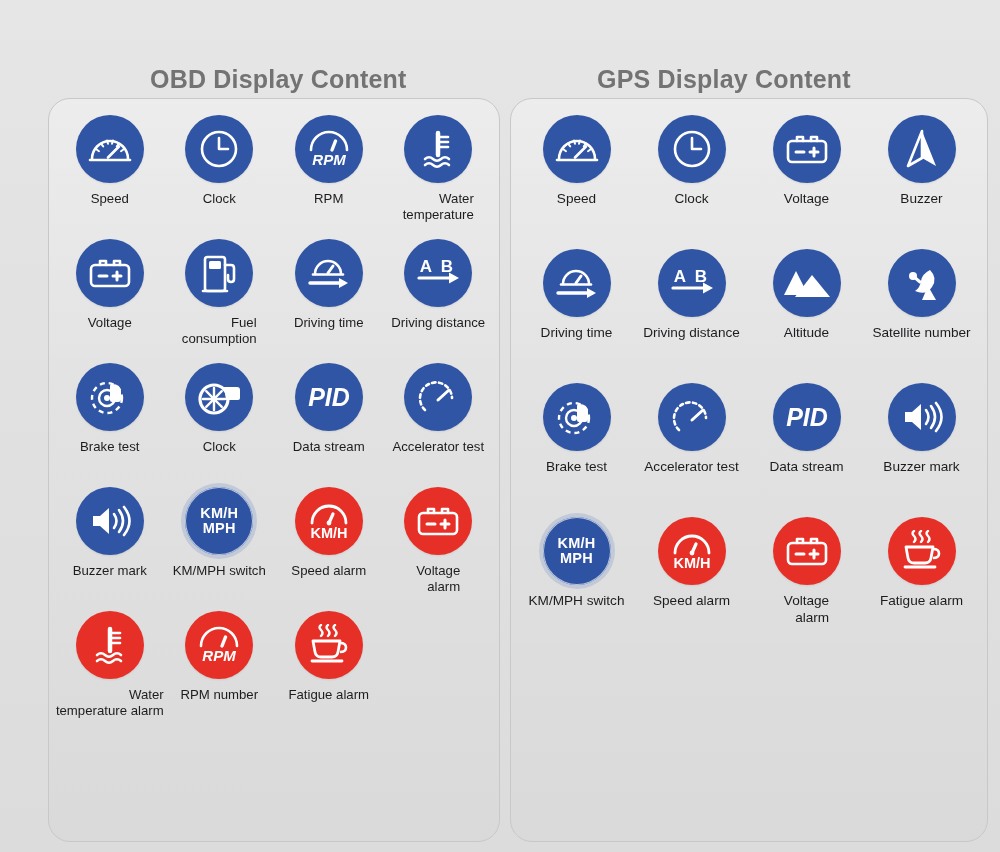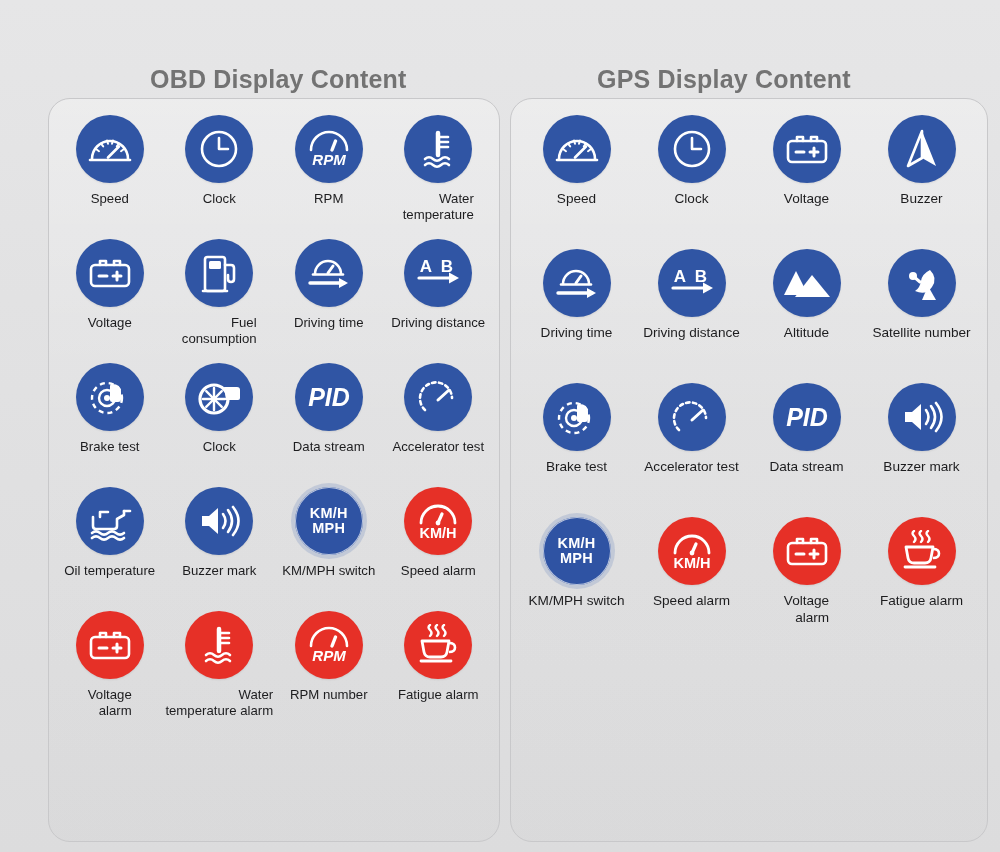--- a/index.html
+++ b/index.html
@@ -252,32 +252,20 @@
           <div class="badge">
             <svg width="44" height="42" viewBox="0 0 44 42">
       <path d="M9 34 A16 16 0 1 1 36 22" stroke="#fff" stroke-width="2.6" fill="none" stroke-linecap="round" stroke-dasharray="3.4 3.4"></path>
       <path d="M22 24 L33 14" stroke="#fff" stroke-width="3" stroke-linecap="round"></path>
     </svg>
           </div>
           <div class="caption">Accelerator test</div>
         </div>
         <div class="cell">
           <div class="badge">
-            <svg width="48" height="40" viewBox="0 0 48 40">
-      <path d="M7 16 L7 25 q0 3 3 3 L28 28 q3 0 3 -3 L31 18 L38 14 L38 10" stroke="#fff" fill="none" stroke-width="2.6" stroke-linecap="round" stroke-linejoin="round"></path>
-      <line x1="38" y1="10" x2="44" y2="10" stroke="#fff" fill="none" stroke-width="2.6" stroke-linecap="round" stroke-linejoin="round"></line>
-      <path d="M14 16 L14 11 L22 11" stroke="#fff" fill="none" stroke-width="2.6" stroke-linecap="round" stroke-linejoin="round"></path>
-      <path d="M6 32 q4 -3.2 8 0 t8 0 t8 0 t8 0" stroke="#fff" fill="none" stroke-width="2.6" stroke-linecap="round" stroke-linejoin="round"></path>
-      <path d="M6 37 q4 -3.2 8 0 t8 0 t8 0 t8 0" stroke="#fff" fill="none" stroke-width="2.6" stroke-linecap="round" stroke-linejoin="round"></path>
-    </svg>
-          </div>
-          <div class="caption">Oil temperature</div>
-        </div>
-        <div class="cell">
-          <div class="badge">
             <svg width="46" height="38" viewBox="0 0 46 38">
       <path d="M6 14 L13 14 L22 6 L22 32 L13 24 L6 24 Z" fill="#fff"></path>
       <path d="M27 12 q5 7 0 14" stroke="#fff" fill="none" stroke-width="2.6" stroke-linecap="round" stroke-linejoin="round"></path>
       <path d="M32 8 q8 11 0 22" stroke="#fff" fill="none" stroke-width="2.6" stroke-linecap="round" stroke-linejoin="round"></path>
       <path d="M37 5 q11 14 0 28" stroke="#fff" fill="none" stroke-width="2.6" stroke-linecap="round" stroke-linejoin="round"></path>
     </svg>
           </div>
           <div class="caption">Buzzer mark</div>
         </div>
         <div class="cell">

